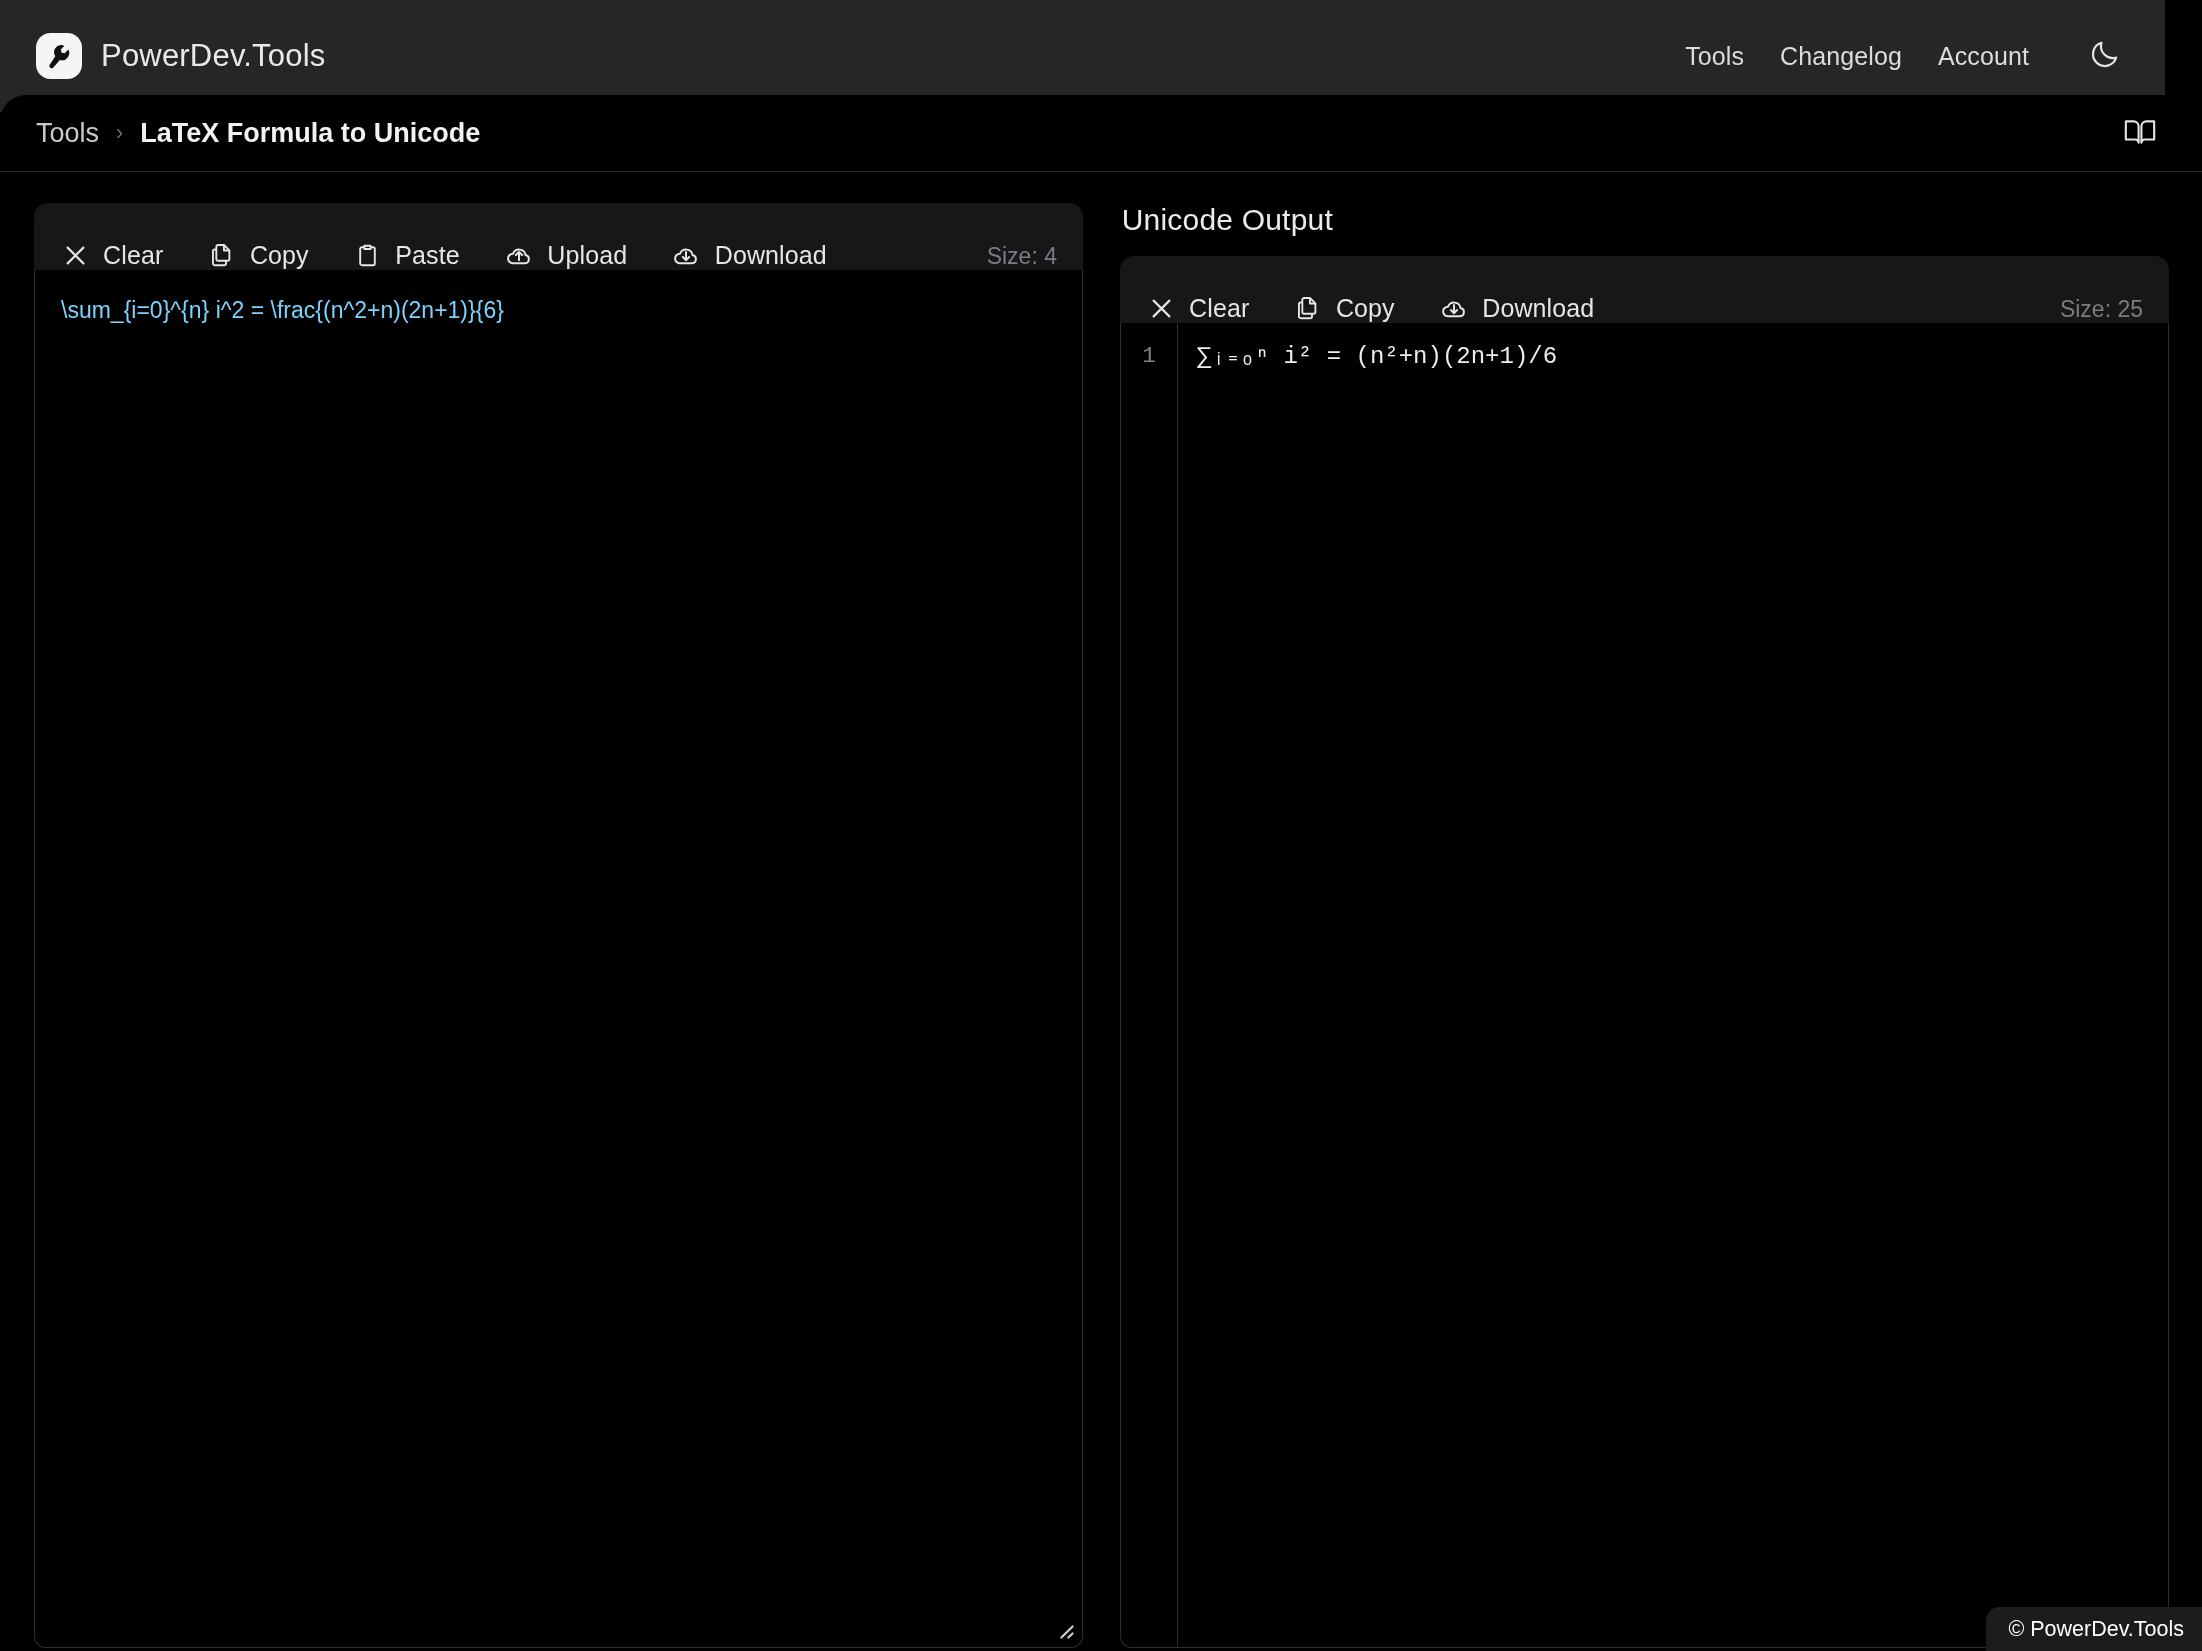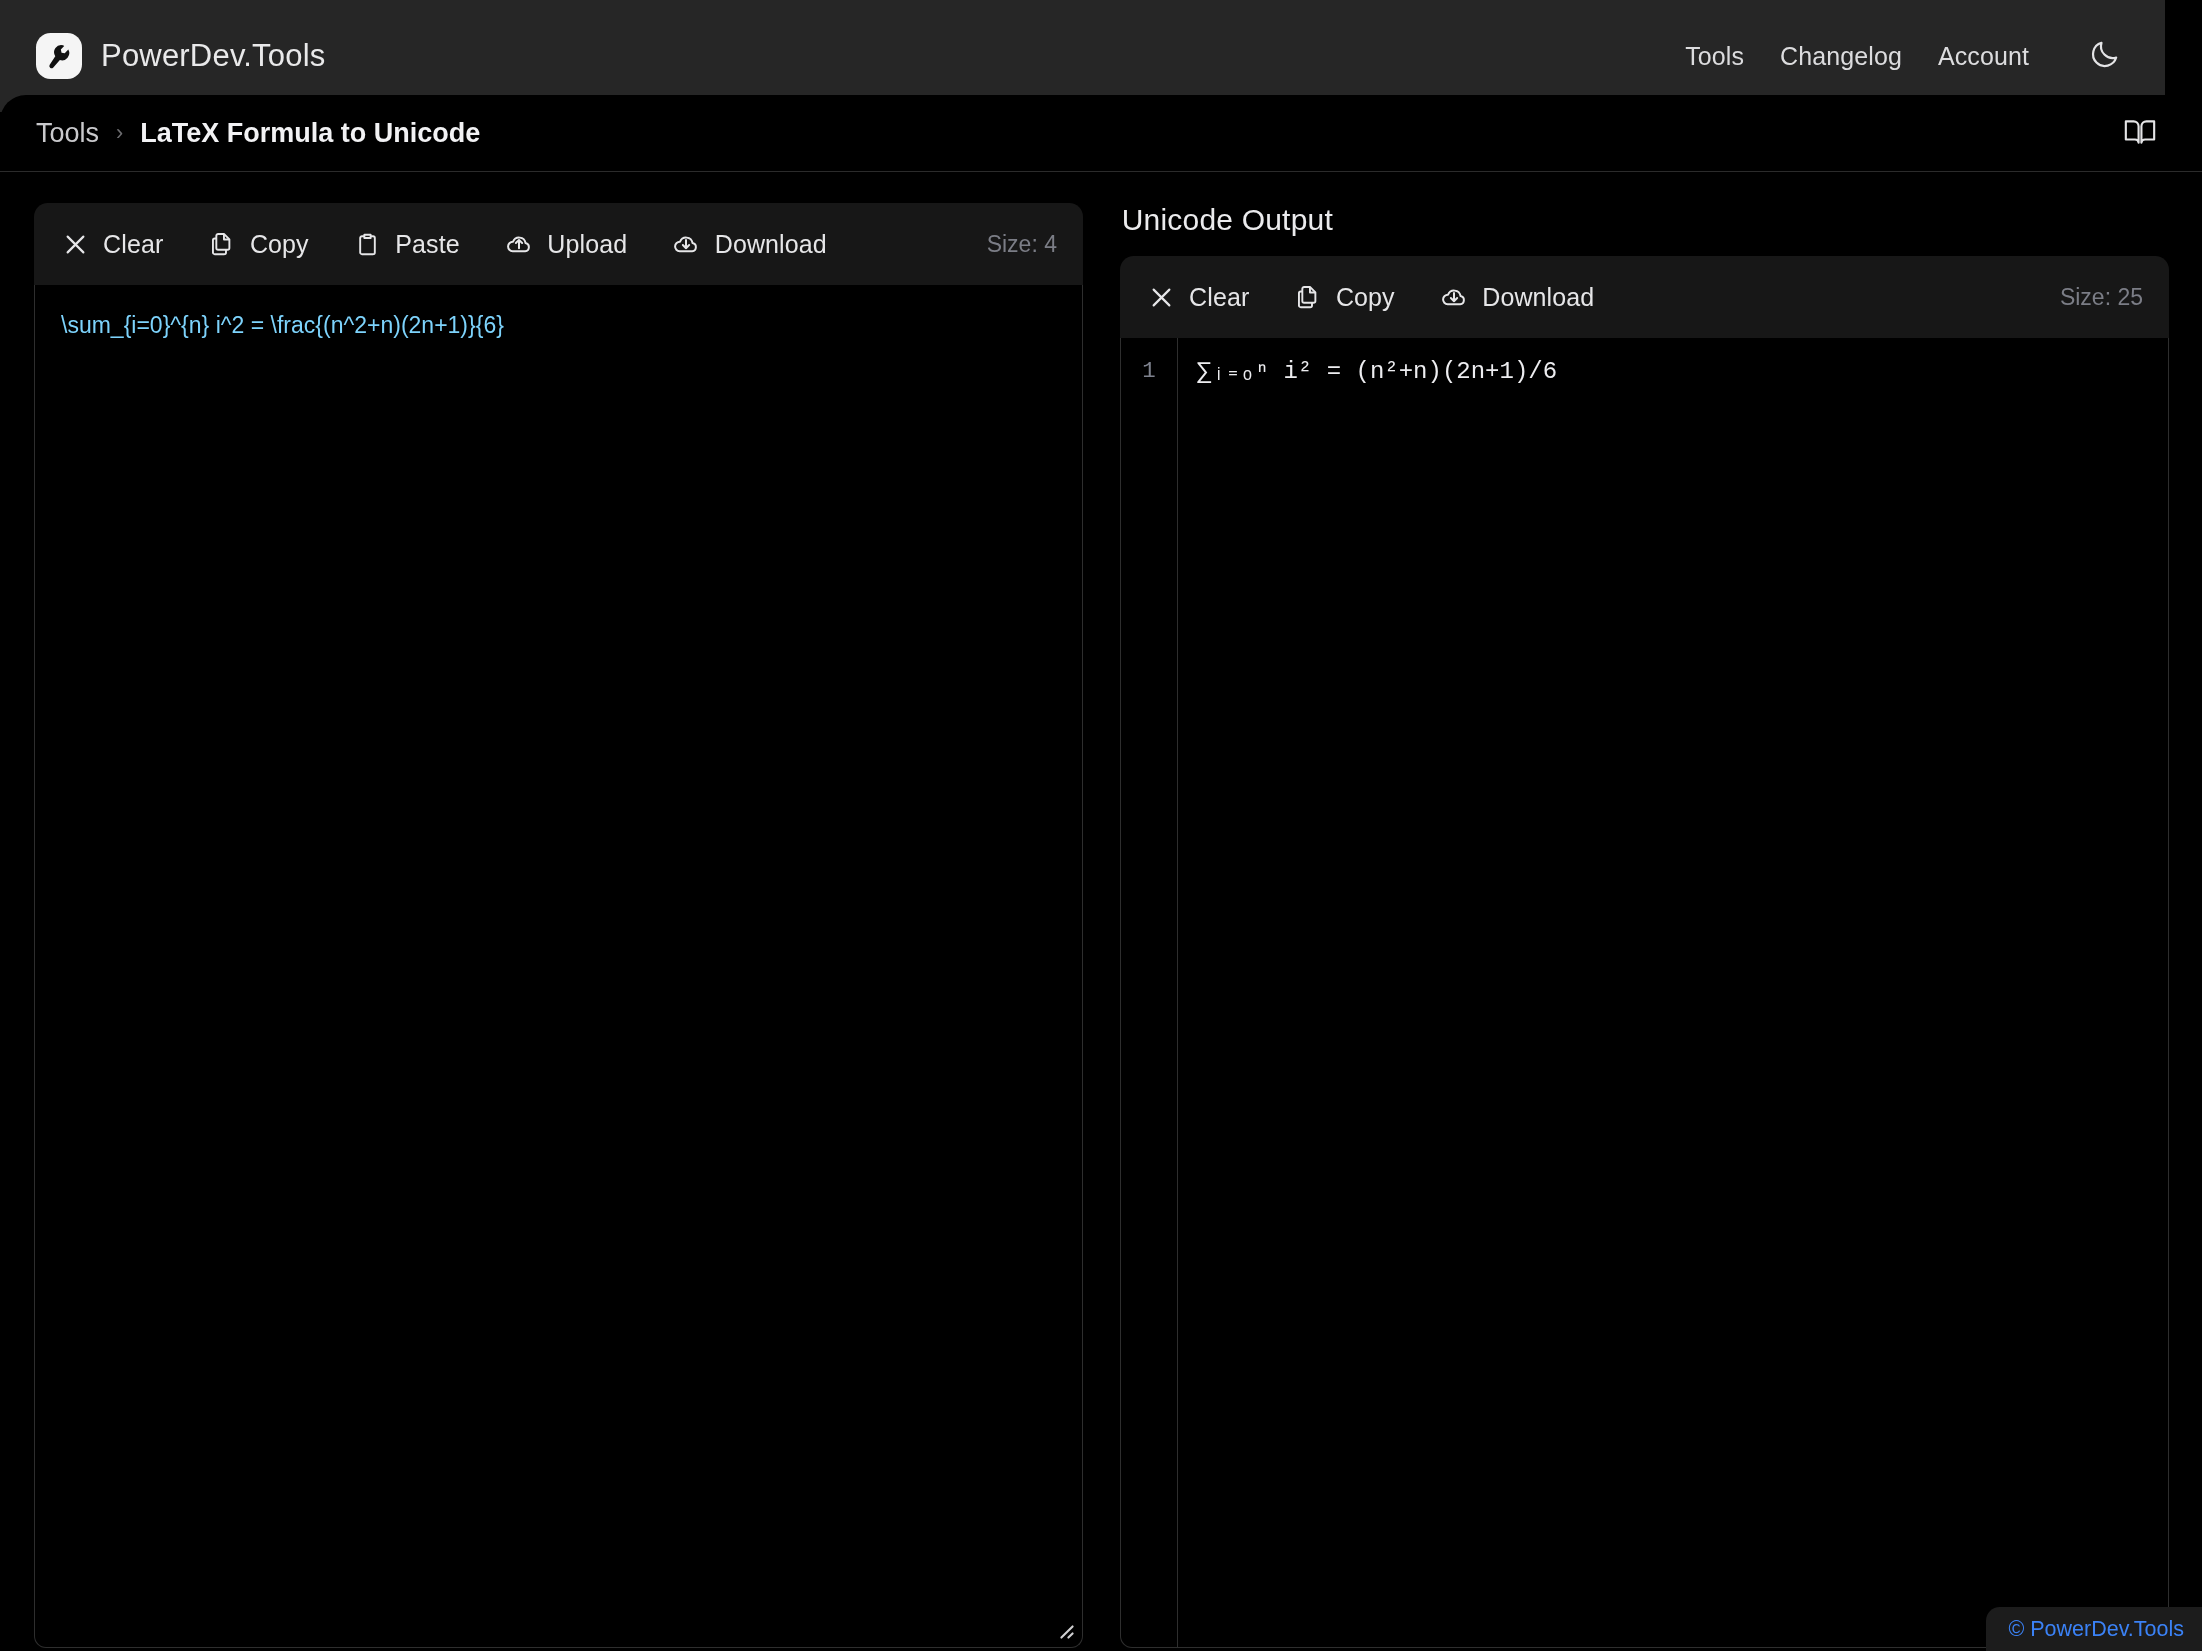--- a/index.html
+++ b/index.html
@@ -86,22 +86,22 @@
   .panel-title {
     font-size: 30px; color: #ebebed; font-weight: normal;
     margin: 0 0 19px 1.7px; letter-spacing: 0.2px;
   }
   .panel-box { flex: 1; display: flex; flex-direction: column; min-height: 0; }
 
   .toolbar {
     background: #171717;
     border-top-left-radius: 13.8px;
     border-top-right-radius: 13.8px;
-    height: 82px;
-    display: flex; align-items: center;
+    height: 67px;
+    display: flex; align-items: flex-end;
     padding: 0 26px 0 27.5px;
     overflow: hidden;
     flex: none;
   }
   .tool-btn {
     display: flex; align-items: center; gap: 14.6px;
     background: none; border: none; cursor: pointer;
     padding: 0 19px 0 0;
     margin-right: 26px;
     white-space: nowrap;
@@ -168,21 +168,21 @@
     white-space: pre-wrap;
     word-break: break-word;
   }
 
   
   .footer-badge {
     position: absolute; right: 0; bottom: 0;
     background: #1c1c1c;
     border-top-left-radius: 13.8px;
     padding: 9.5px 19px 10.3px 22.4px;
-    font-size: 21.5px; color: #3b82f6;
+    font-size: 21.5px; color: #ffffff;
     white-space: nowrap;
   }
 </style>
 </head>
 <body>
 
 <div class="topbar">
   <div class="brand">
     <span class="brand-logo">
       <svg width="29" height="29" viewBox="0 0 24 24" aria-hidden="true">

